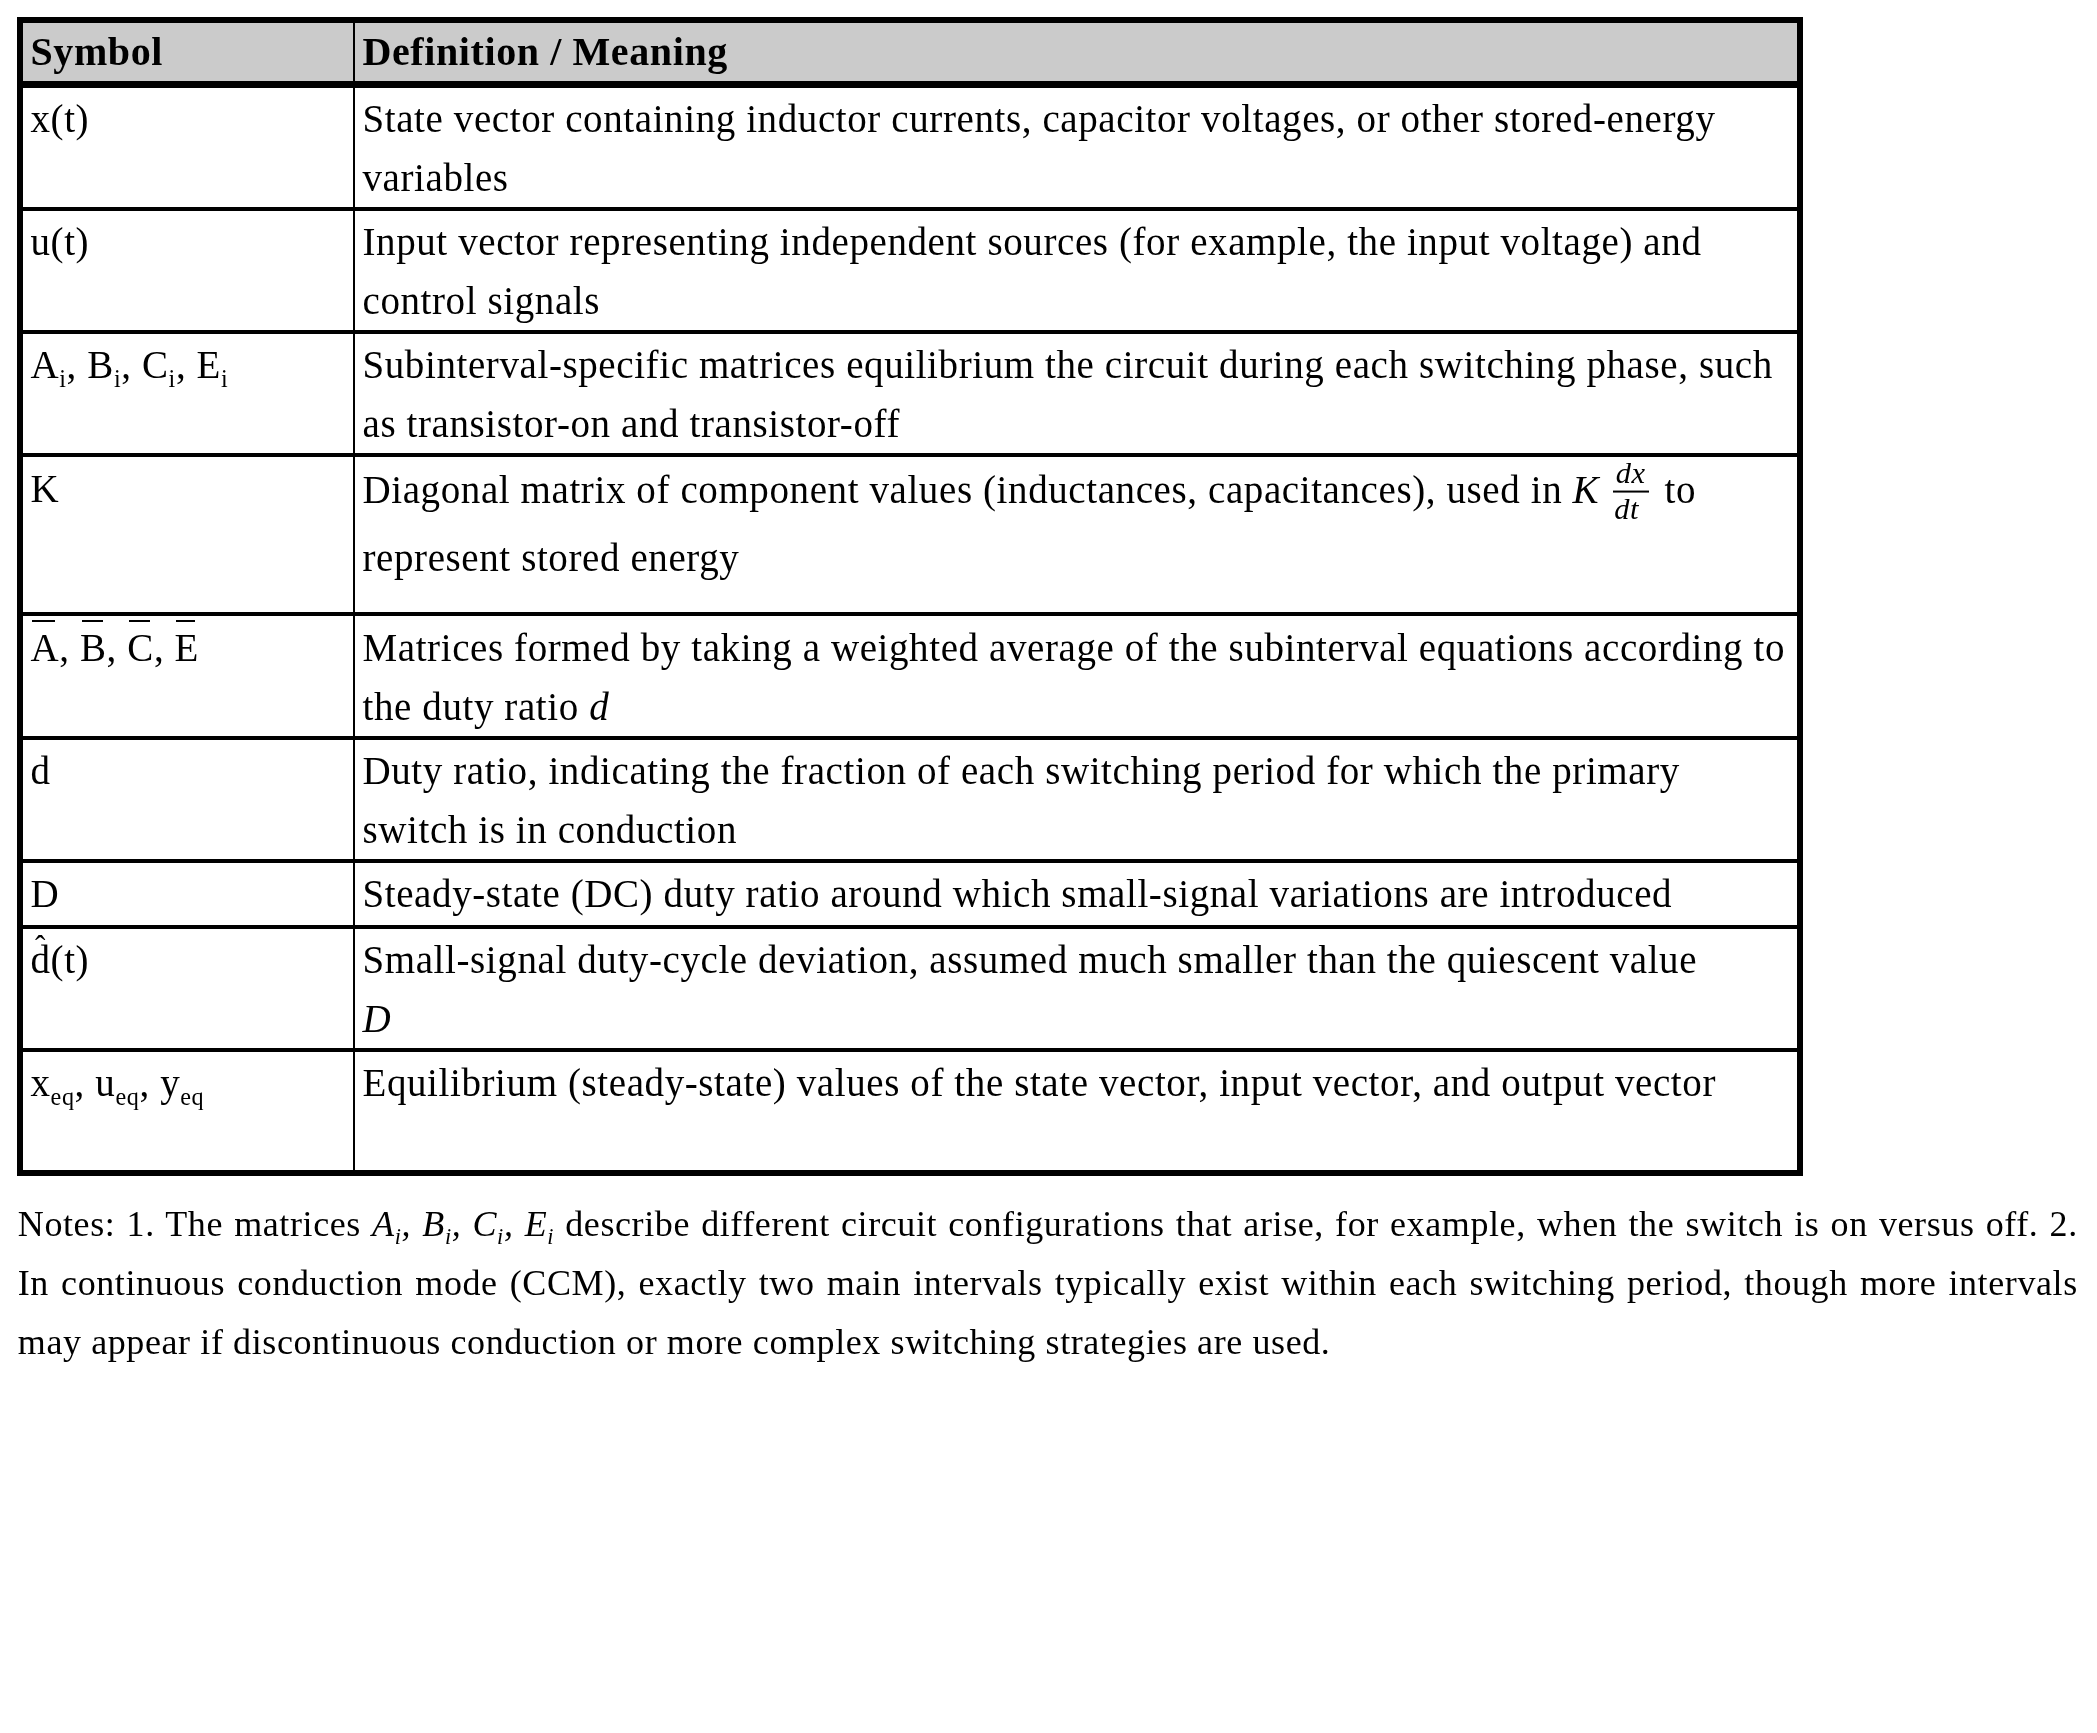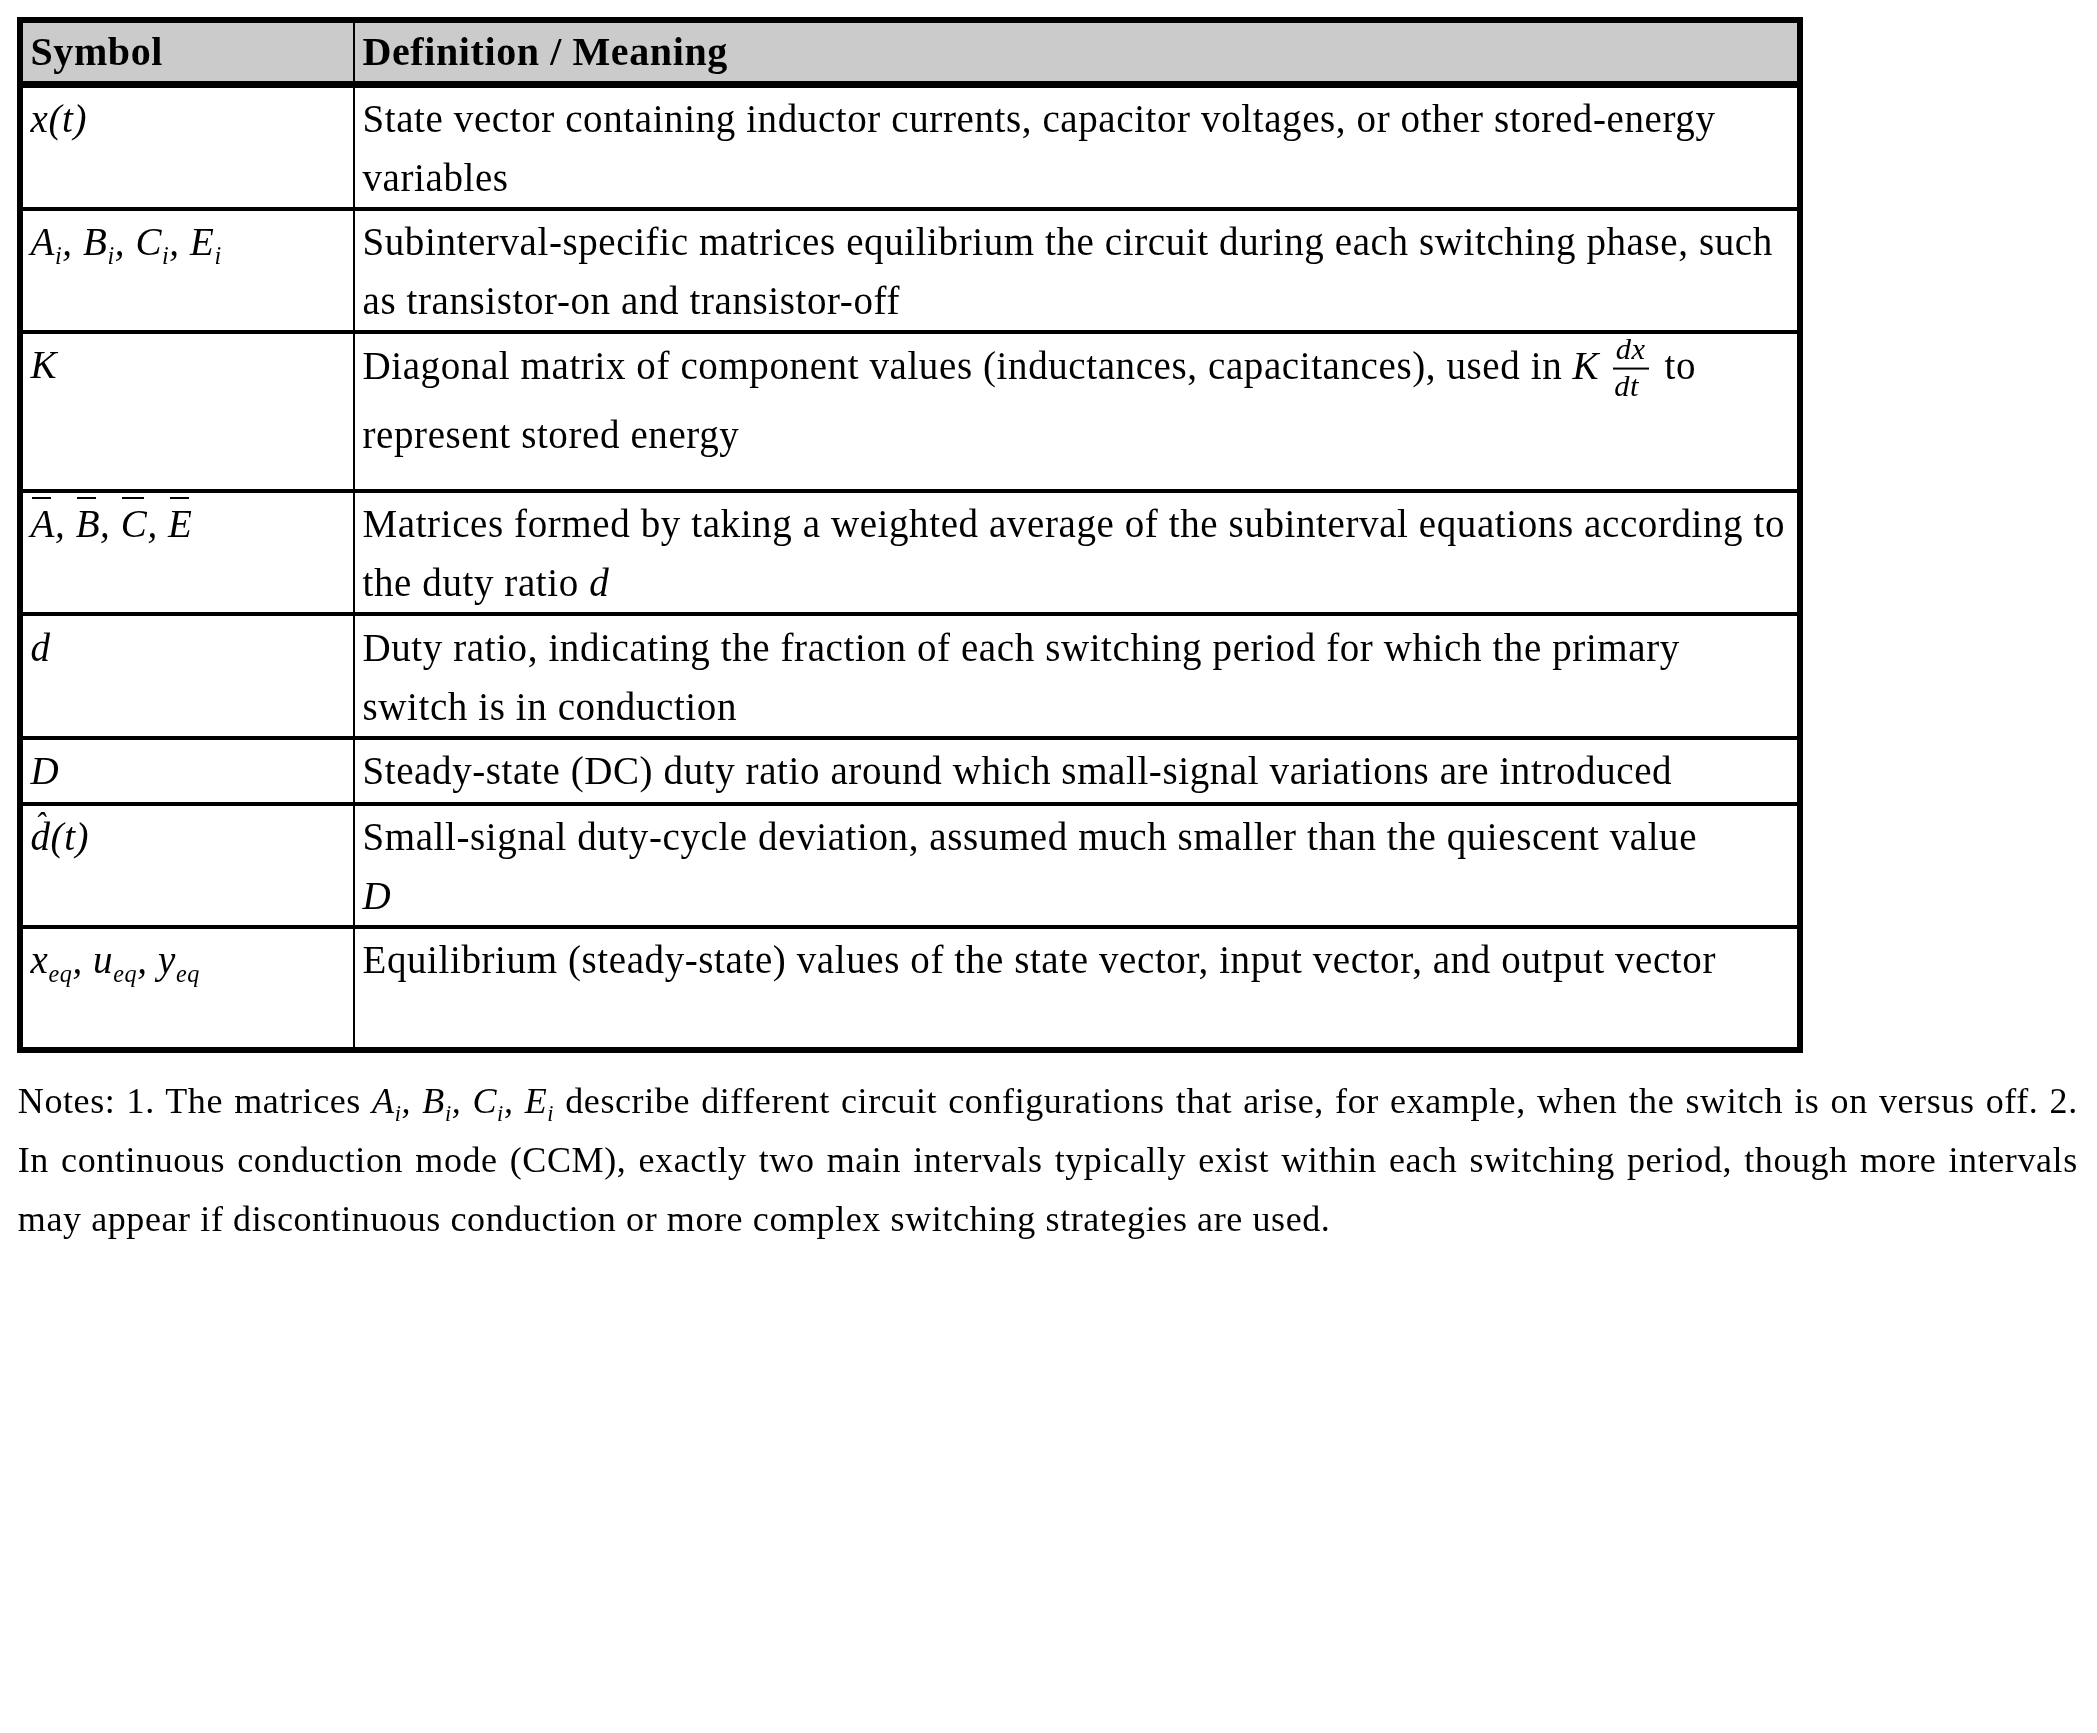--- a/index.html
+++ b/index.html
@@ -41,21 +41,21 @@
     padding-top: 0;
   }
   td {
     font-size: 39px;
     line-height: 59px;
     letter-spacing: 0.6px;
   }
   tr.r2 { height: 123px; }
   tr.rk { height: 159px; }
   tr.rd { height: 66px; }
-  .sym-cell { font-style: italic; }
+  .sym-cell { }
   .math { font-style: italic; }
   sub { font-size: 0.62em; line-height: 0; }
   
   .acc { position: relative; display: inline-block; }
   .acc.bar::before {
     content: "";
     position: absolute;
     left: 0.04em; right: 0.10em; top: 0.06em;
     border-top: 0.065em solid #000;
   }
@@ -104,20 +104,24 @@
         <th>Symbol</th>
         <th>Definition / Meaning</th>
       </tr>
     </thead>
     <tbody>
       <tr class="r2">
         <td class="sym-cell">x(t)</td>
         <td class="def-cell">State vector containing inductor currents, capacitor voltages, or other stored-energy variables</td>
       </tr>
       <tr class="r2">
+        <td class="sym-cell">u(t)</td>
+        <td class="def-cell">Input vector representing independent sources (for example, the input voltage) and control signals</td>
+      </tr>
+      <tr class="r2">
         <td class="sym-cell">A<sub>i</sub>, B<sub>i</sub>, C<sub>i</sub>, E<sub>i</sub></td>
         <td class="def-cell">Subinterval-specific matrices equilibrium the circuit during each switching phase, such as transistor-on and transistor-off</td>
       </tr>
       <tr class="rk">
         <td class="sym-cell">K</td>
         <td class="def-cell">Diagonal matrix of component values (inductances, capacitances), used in <span class="math">K</span><span class="frac"><span class="num">dx</span><span class="den">dt</span></span> to represent stored energy</td>
       </tr>
       <tr class="r2">
         <td class="sym-cell"><span class="acc bar">A</span>, <span class="acc bar">B</span>, <span class="acc bar">C</span>, <span class="acc bar">E</span></td>
         <td class="def-cell">Matrices formed by taking a weighted average of the subinterval equations according to the duty ratio <span class="math">d</span></td>

